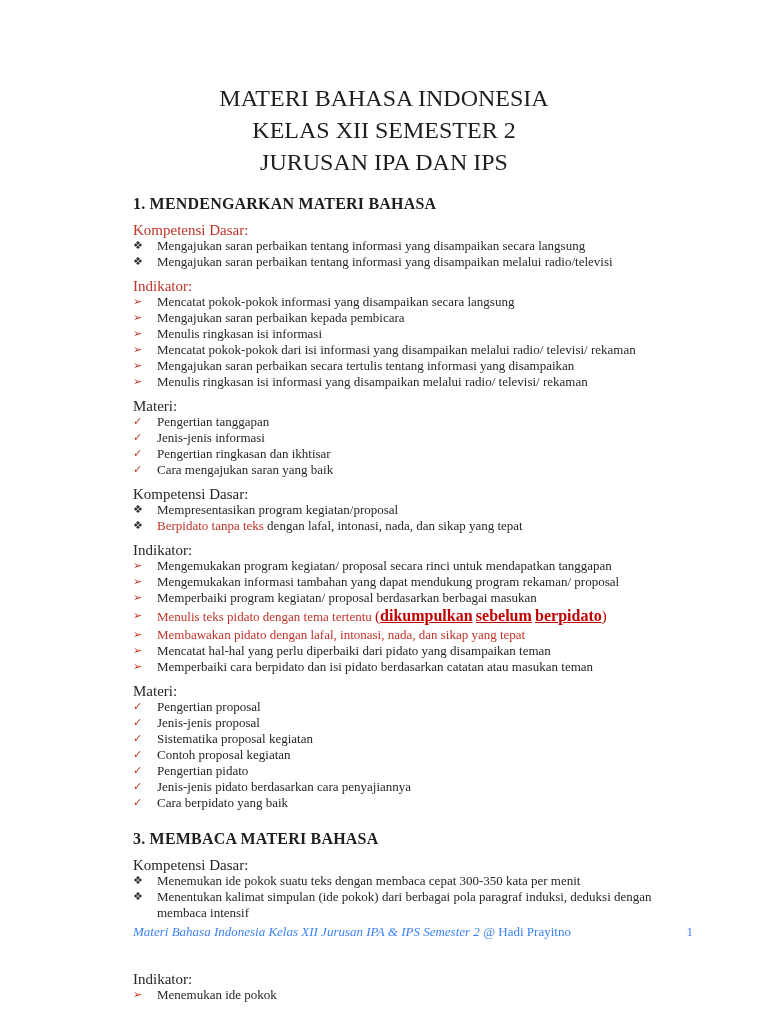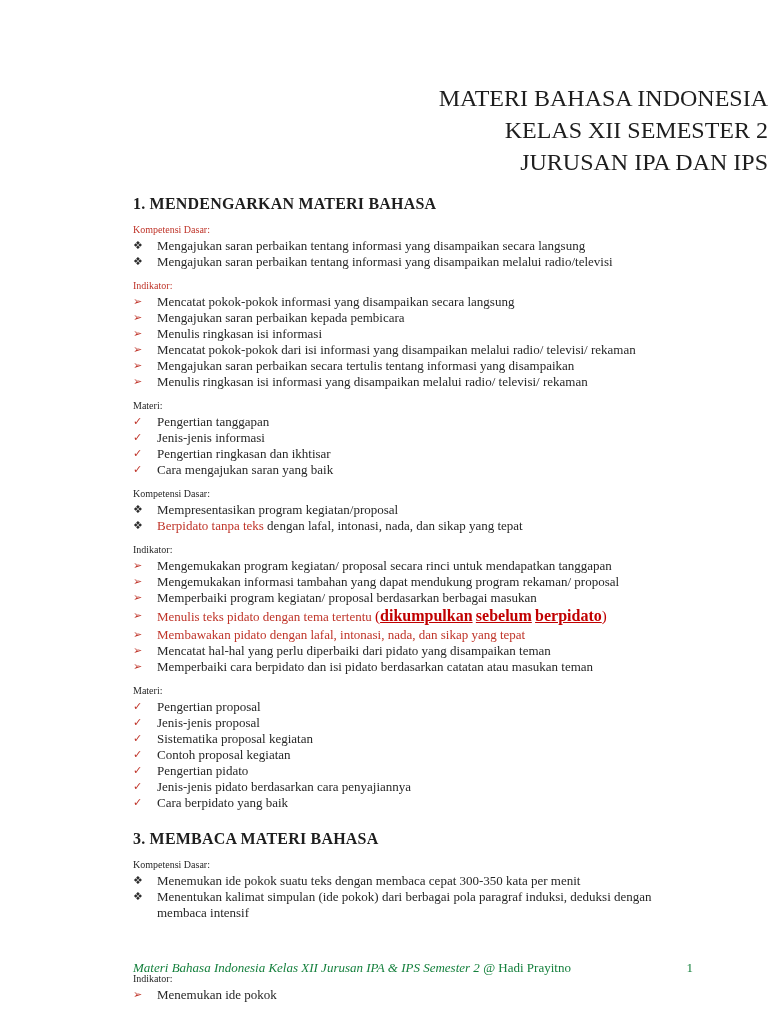--- a/index.html
+++ b/index.html
@@ -12,41 +12,41 @@
   .page{
     position:relative;
     width:768px;height:1024px;
     background:#ffffff;
     font-family:"Liberation Serif", serif;
     color:var(--ink);
     overflow:hidden;
   }
   .doc-title{
     margin-top:82px;
-    text-align:right;
+    text-align:center;
     font-size:24px;
     line-height:32px;
     color:#1e1e1e;
   }
   .content{
     margin:16px 100px 0 133px;
     width:535px;
   }
   .sec{margin:0;}
   .sec-heading{
     font-size:16px;
     font-weight:bold;
     color:#1e1e1e;
     line-height:20px;
     margin:18px 0 2px 0;
     letter-spacing:.2px;
   }
   .content section:first-of-type .sec-heading{margin-top:16px;}
   .label{
-    font-size:10px;
+    font-size:15px;
     line-height:16px;
     color:var(--ink);
     margin-top:8px;
   }
   .label.red{color:var(--red);}
   ul.blist{list-style:none;margin:0;padding:0;}
   li.row{
     display:flex;
     align-items:flex-start;
     font-size:13px;
@@ -74,25 +74,25 @@
     text-decoration:underline;
   }
   .paren{
     font-size:15px;
     color:var(--dred);
   }
   .gap-lg{height:42px;}
   .footer{
     position:absolute;
     left:133px;
-    top:960px;
+    top:924px;
     width:560px;
     font-size:13px;
     line-height:16px;
-    color:#15803d;
+    color:#3b82f6;
   }
   .footer .main{font-style:italic;}
   .footer .pagenum{
     position:absolute;
     right:0;top:0;
     font-style:normal;
   }
 </style>
 </head>
 <body>

